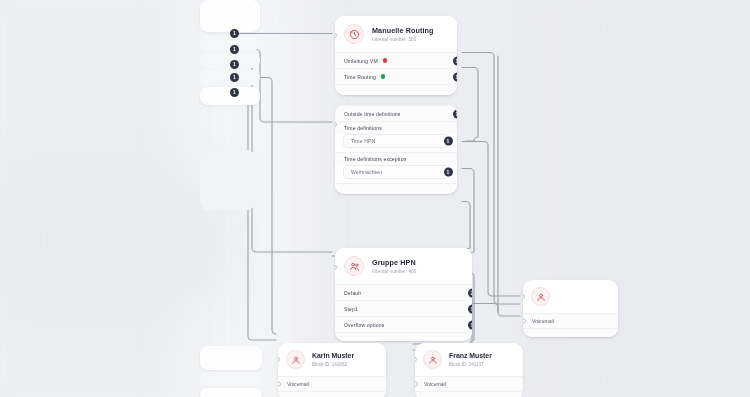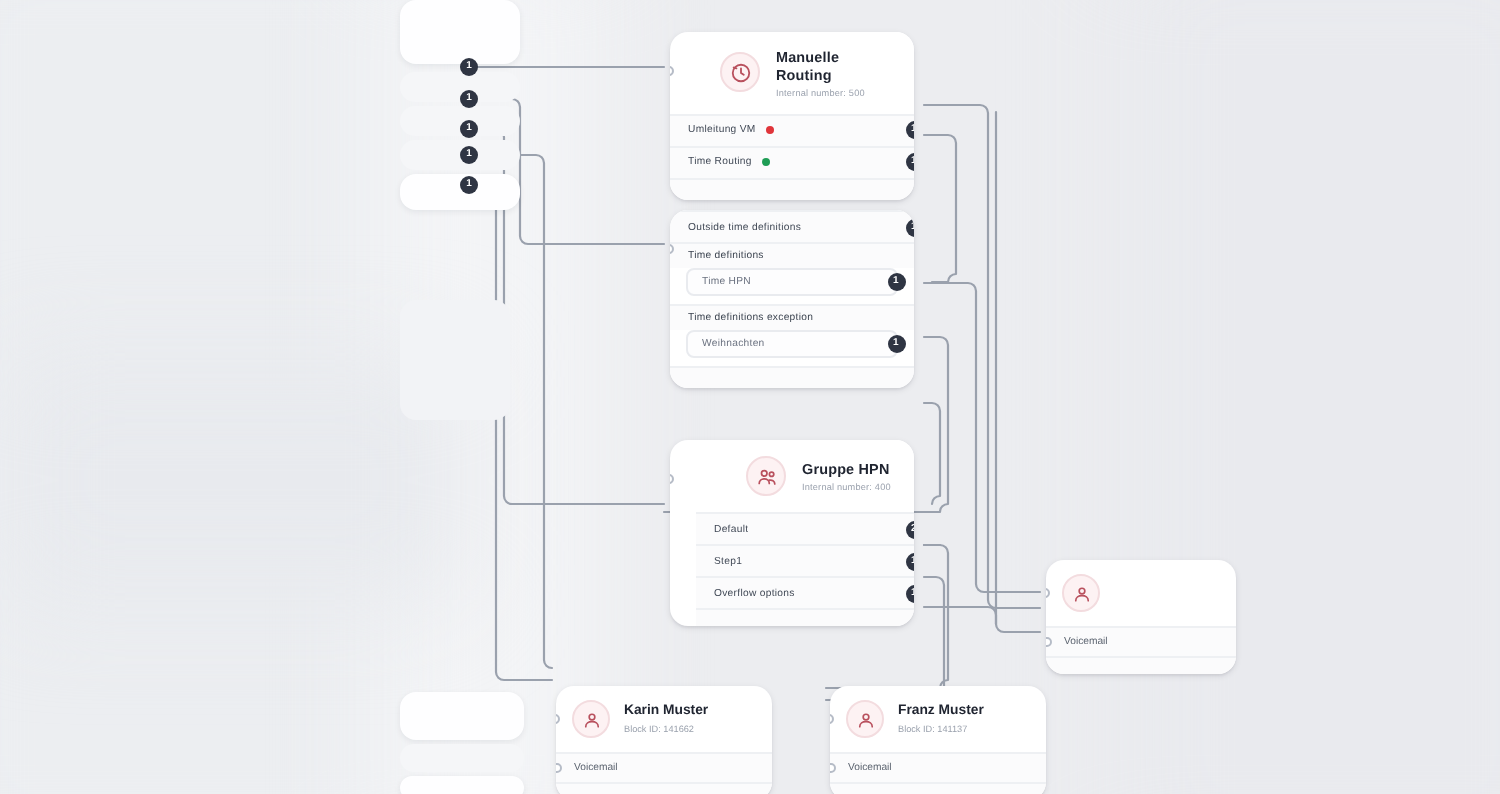--- a/index.html
+++ b/index.html
@@ -29,21 +29,20 @@
     background:#ffffff;
     border-radius:9px;
     box-shadow:0 1px 3px rgba(17,24,39,.10), 0 1px 1px rgba(17,24,39,.05);
     z-index:3;
     overflow:hidden;
   }
   .node-head {
     display:flex; align-items:center; gap:8px;
     padding:8px 10px 8px 9px;
     background:#fff;
-    margin-left:16px;
   }
   .node-ico {
     width:20px; height:20px; flex:0 0 20px;
     border-radius:50%;
     background:#fdf2f3;
     border:1px solid #f3dcdf;
     display:flex; align-items:center; justify-content:center;
   }
   .node-ico svg { display:block; }
   .node-title { font-size:7.2px; font-weight:bold; color:#1f2430; letter-spacing:.1px; line-height:1.25; }
@@ -234,21 +233,21 @@
     <div class="row group-label">
       <span>Time definitions exception</span>
     </div>
     <div class="row sub">
       <span>Weihnachten</span>
       <span class="handle-badge">1</span>
     </div>
     <div class="row-foot"></div>
   </div>
 
-  <div class="node" style="left:335px; top:220px; width:122px;padding-left:13px;">
+  <div class="node" style="left:335px; top:248px; width:137px;">
     <div class="handle-dot in-head"></div>
     <div class="node-head">
       <span class="node-ico">
         <svg width="11" height="11" viewBox="0 0 24 24" fill="none" stroke="#b9515e" stroke-width="1.9" stroke-linecap="round" stroke-linejoin="round">
           <circle cx="9" cy="8" r="3"></circle>
             <path d="M3.5 19c0-3 2.5-5 5.5-5s5.5 2 5.5 5"></path>
           <circle cx="17" cy="9" r="2.4"></circle>
             <path d="M14.5 15.5c2.8-.6 6 .9 6 4"></path>
         </svg>
       </span>

